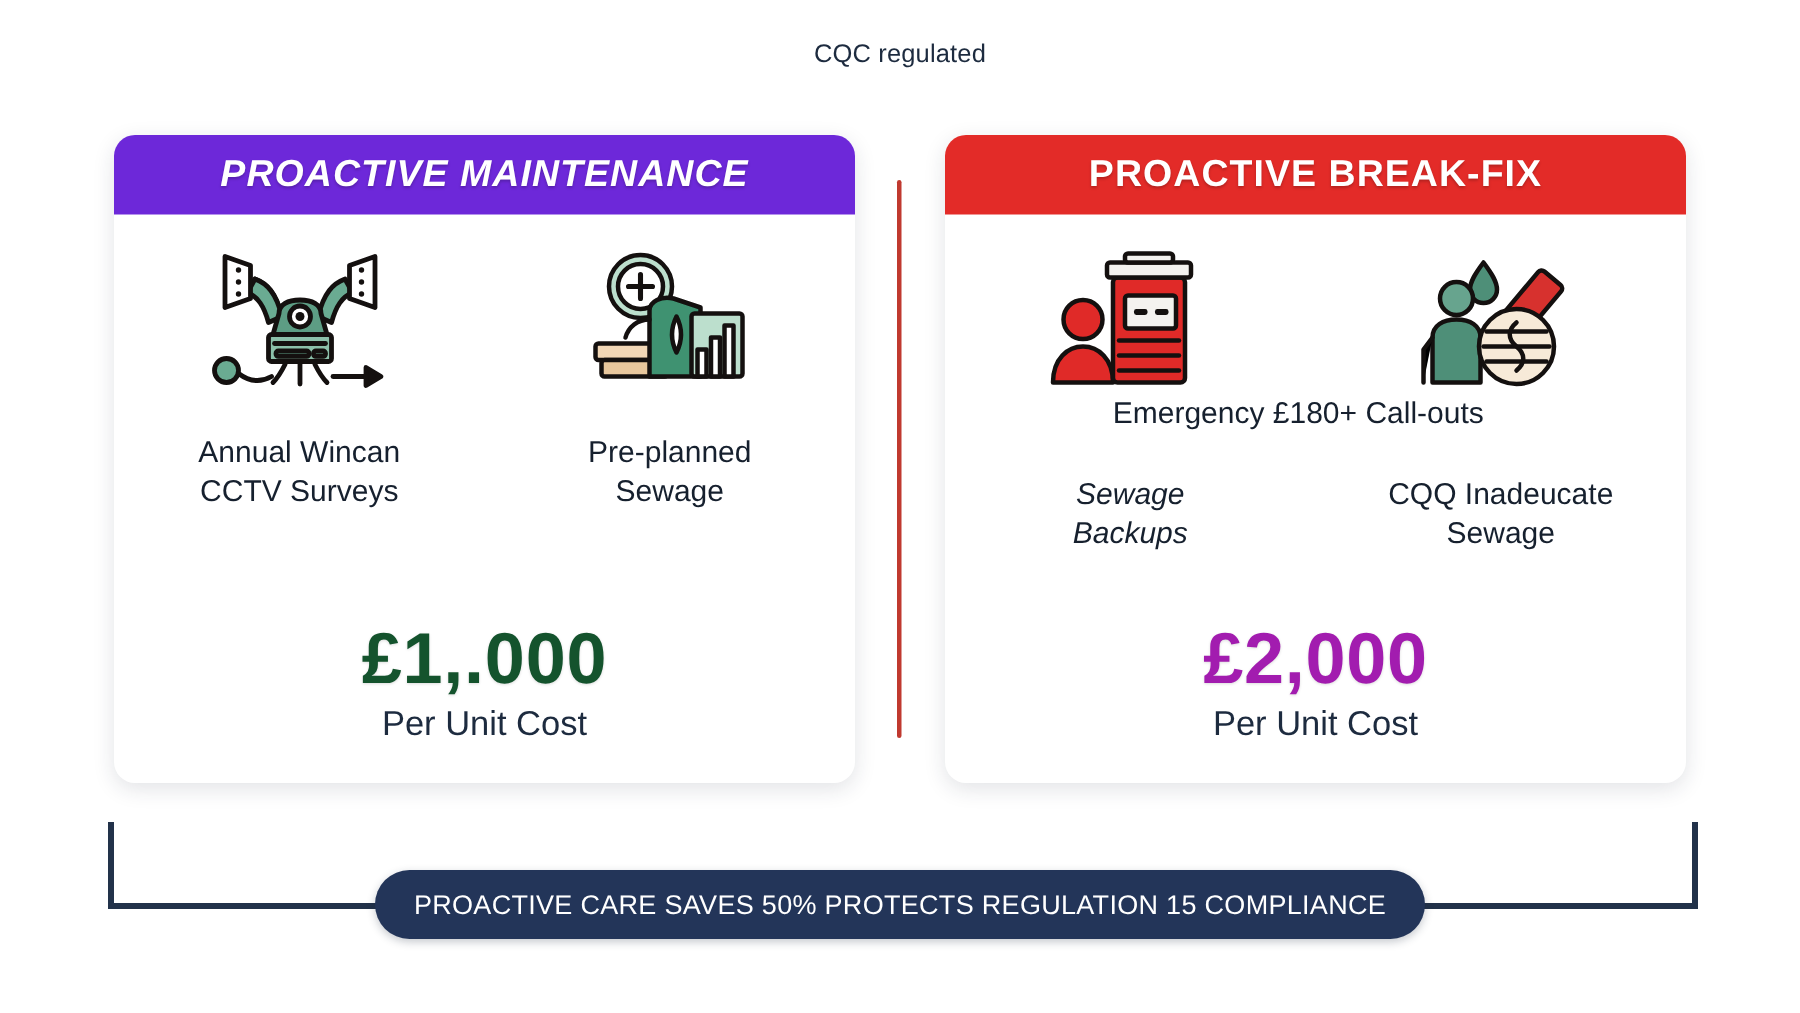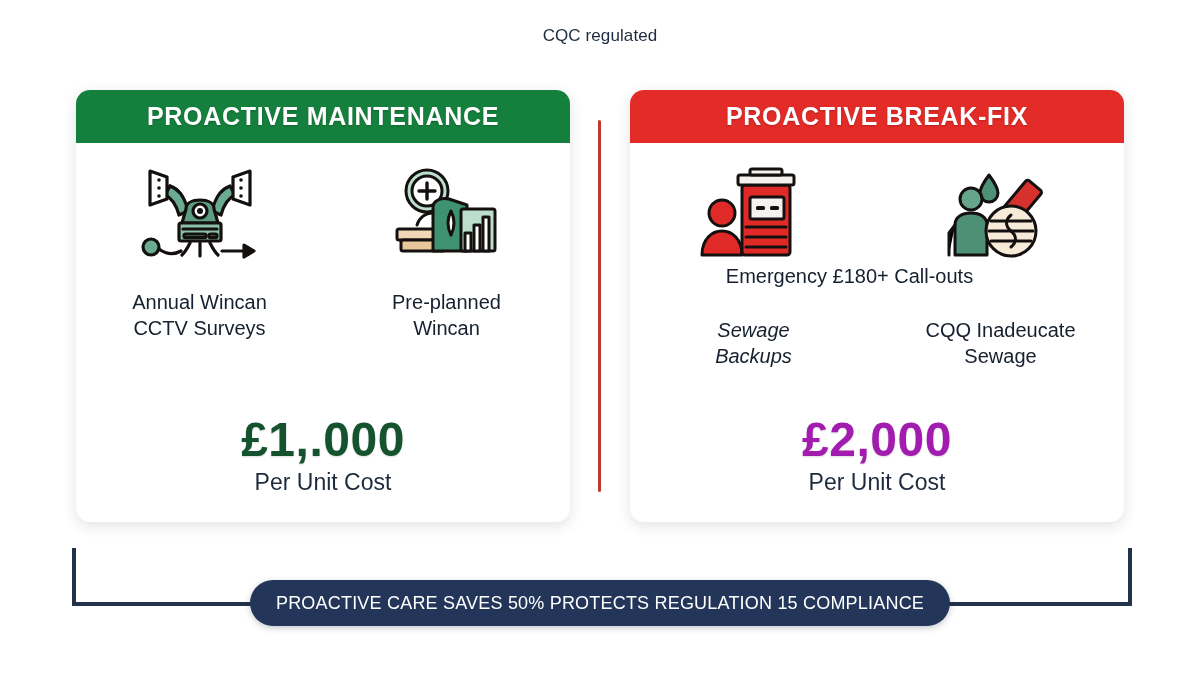--- a/index.html
+++ b/index.html
@@ -46,21 +46,21 @@
     height: 53px;
     display: flex;
     align-items: center;
     justify-content: center;
     font-size: 25px;
     font-weight: bold;
     letter-spacing: .7px;
     color: #ffffff;
     text-shadow: 0 1px 2px rgba(0,0,0,.22);
   }
-  .hdr-green { background: #15803d; }
+  .hdr-green { background: #6d28d9; font-style: italic; }
   .hdr-red   { background: #e32b28; }
 
   .card-body {
     position: relative;
     height: 379px;
   }
 
   
   .cols {
     display: flex;
@@ -86,21 +86,21 @@
     font-size: 20px;
     line-height: 1.32;
     color: #16202e;
   }
   .col-label.shift-down { margin-top: 40px; }
 
   
   .span-caption {
     position: absolute;
     top: 122px;
-    left: 0;
+    left: 16px;
     width: 100%;
     text-align: center;
     font-size: 20px;
     color: #16202e;
     padding-right: 55px;
     box-sizing: border-box;
   }
 
   
   .price-block {
@@ -245,21 +245,21 @@
               <rect x="72" y="44" width="34" height="42" rx="2" fill="#bcdfcd"></rect>
               <rect x="76" y="68" width="6" height="18" fill="#ffffff"></rect>
               <rect x="85" y="60" width="6" height="26" fill="#ffffff"></rect>
               <rect x="94" y="52" width="6" height="34" fill="#ffffff"></rect>
 
               <path d="M62 46 C66 54 66 62 62 70 C58 62 58 54 62 46 Z" fill="#ffffff"></path>
             </g>
           </svg>
         </div>
         <div class="col-label" style="white-space: pre-line;">Pre-planned
-Wincan</div>
+Sewage</div>
       </div>
 
     </div>
 
     <div class="price-block">
       <div class="price price-green">£1,.000</div>
       <div class="price-sub">Per Unit Cost</div>
     </div>
   </div>
 </div>

